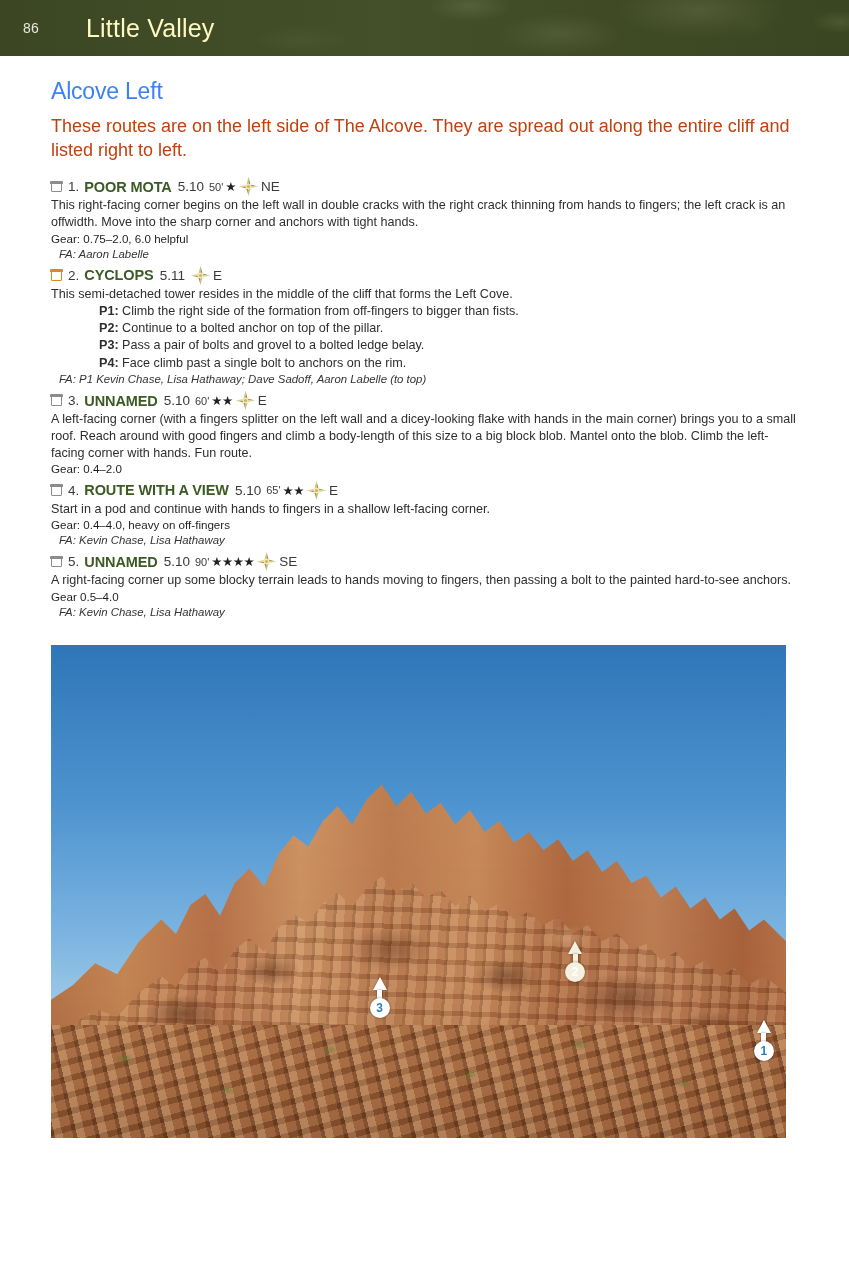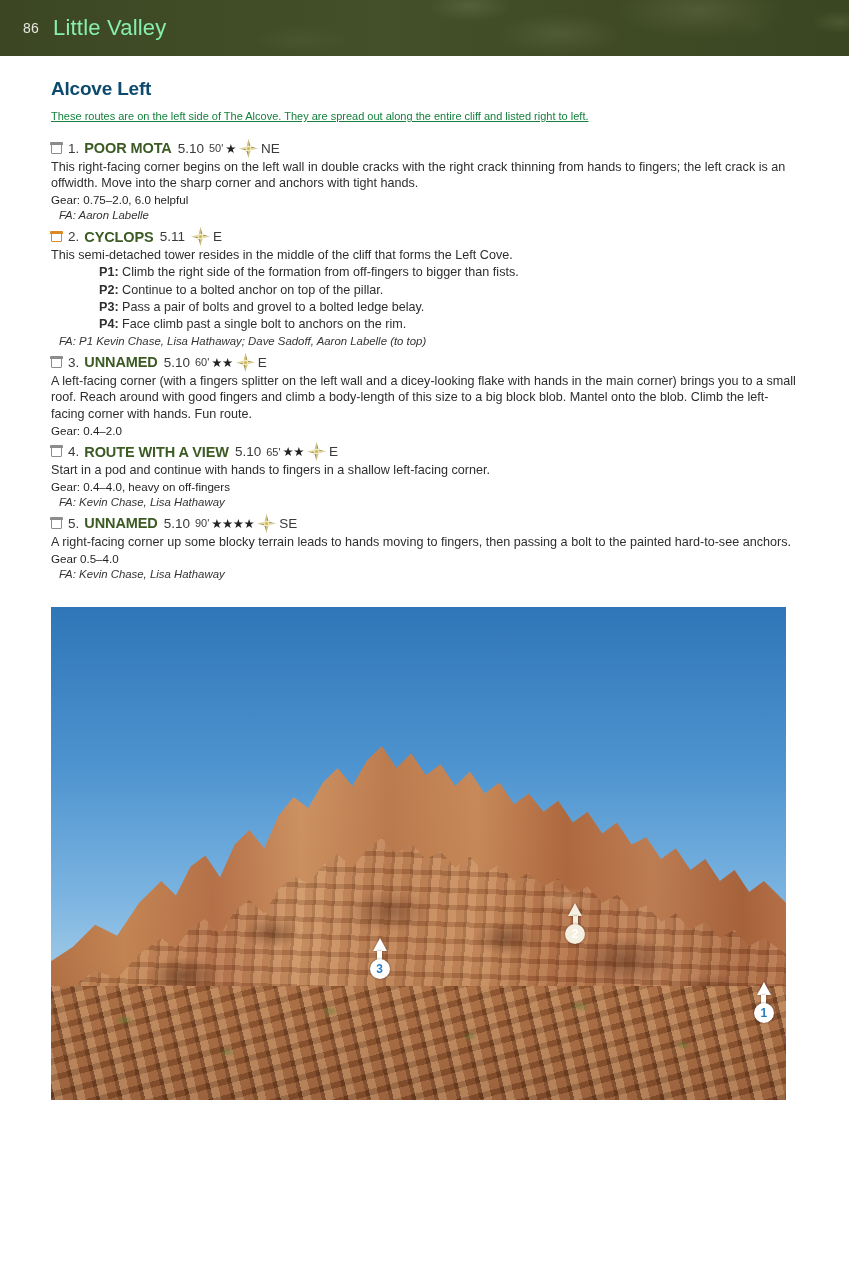--- a/index.html
+++ b/index.html
@@ -36,42 +36,41 @@
   }
   .header-page-number {
     position: relative;
     margin-left: 23px;
     color: #e7e7df;
     font-size: 14px;
     letter-spacing: .2px;
   }
   .header-area-title {
     position: relative;
-    margin-left: 14px;
-    color: #86efac;
-    font-size: 22px;
+    margin-left: 47px;
+    color: #fef9c3;
+    font-size: 25px;
     letter-spacing: .2px;
   }
 
   
   .content { padding: 0 51px; position: relative; }
 
   .section-title {
-    color: #0c4a6e;
-    font-size: 19px;
-    font-weight: bold;
+    color: #3b82f6;
+    font-size: 23px;
+    font-weight: normal;
     letter-spacing: -0.2px;
     margin: 22px 0 0 0;
   }
   .section-intro {
-    font-size: 11px;
+    font-size: 18px;
     line-height: 1.34;
     margin: 9px 0 0 0;
-    color: #15803d;
-    text-decoration: underline;
+    color: #c2410c;
   }
 
   .routes { margin-top: 15px; }
   .route { margin-bottom: 3px; }
 
   .route-head {
     display: flex;
     align-items: center;
     flex-wrap: nowrap;
     gap: 0;

